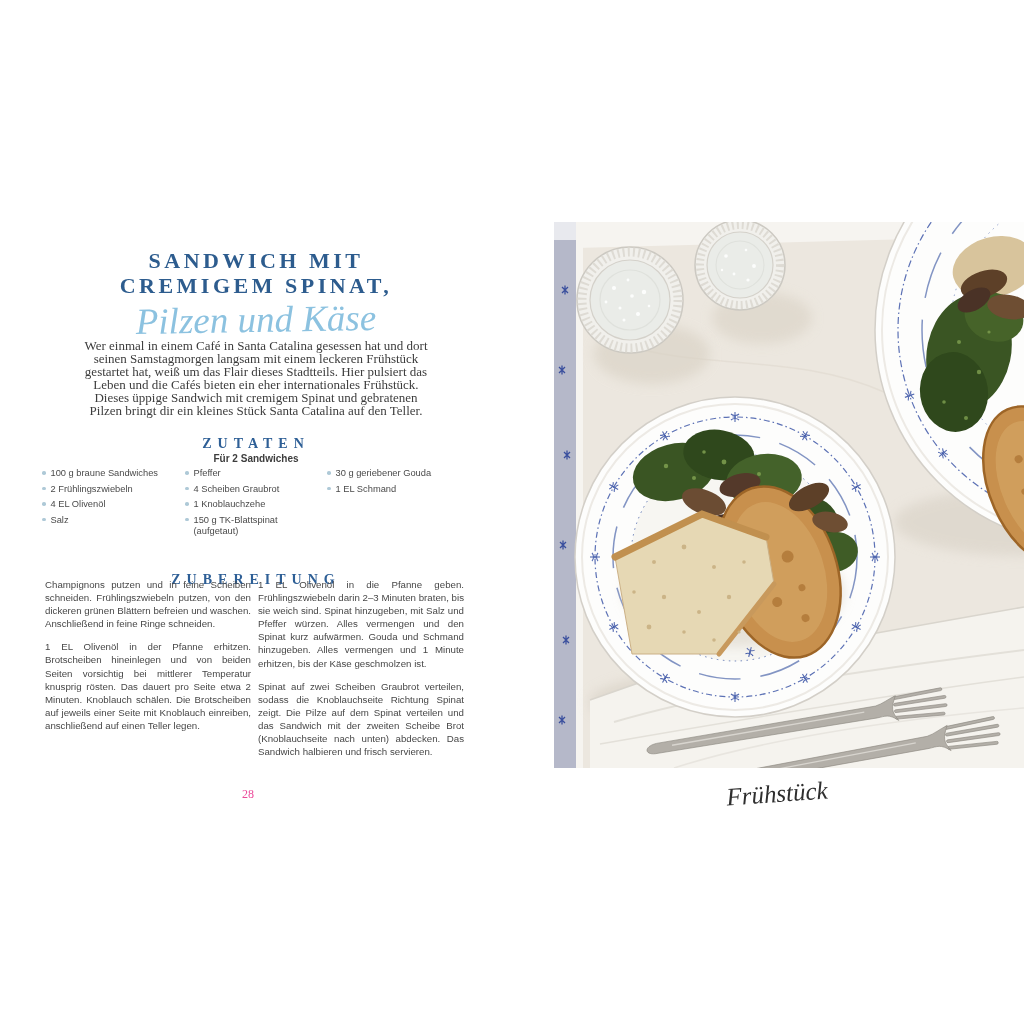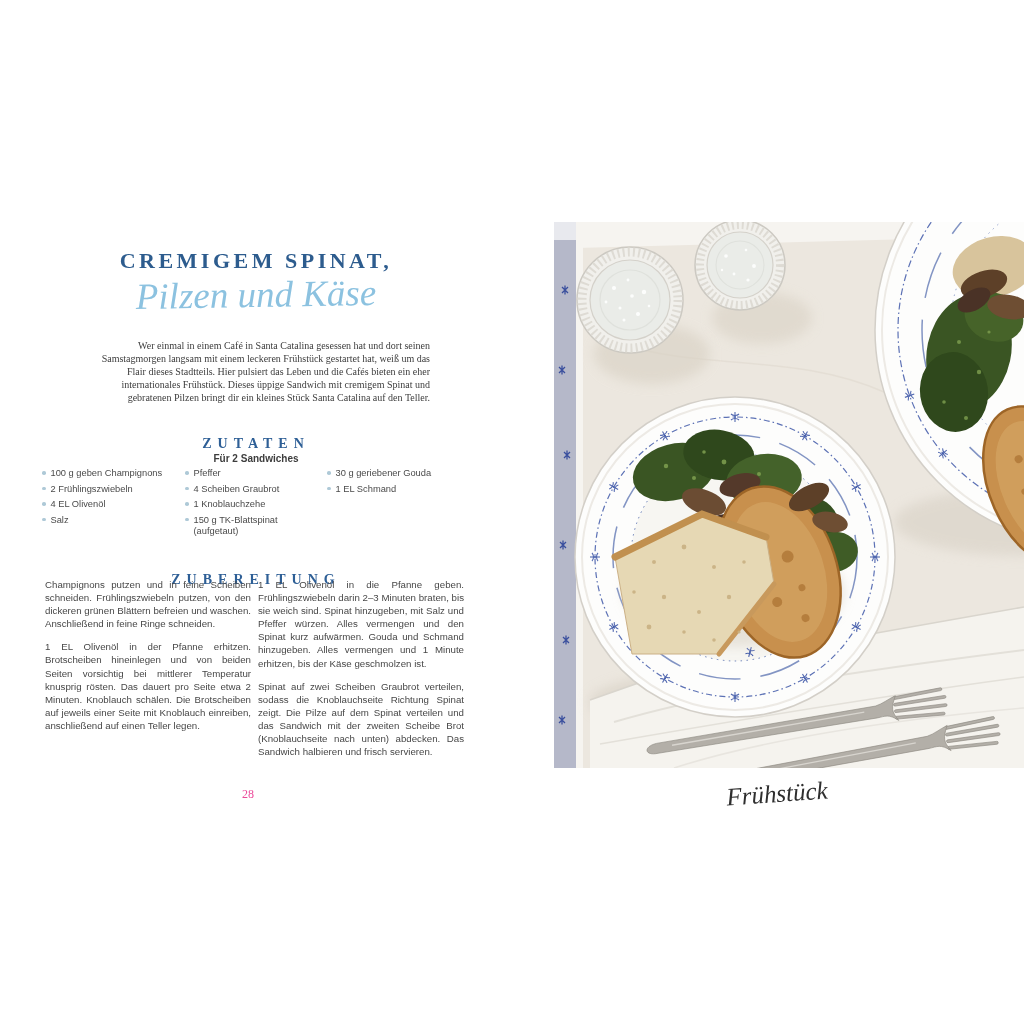--- a/index.html
+++ b/index.html
@@ -4,22 +4,22 @@
 <style>
   html,body{margin:0;padding:0;background:#ffffff;}
   #canvas{position:relative;width:1024px;height:1024px;background:#ffffff;overflow:hidden;
           font-family:"Liberation Sans",sans-serif;}
   
   .title-block{position:absolute;left:60px;top:248px;width:392px;text-align:center;}
   .title-line{font-family:"Liberation Serif",serif;font-weight:700;color:#2d5c8e;
               font-size:22px;letter-spacing:3.5px;line-height:25px;}
   .title-script{font-family:"Liberation Serif",serif;font-style:italic;color:#8cc2e0;
                 font-size:37px;line-height:40px;margin-top:2px;transform:rotate(-1deg);}
-  .intro{position:absolute;left:82px;top:340px;width:348px;text-align:right;
-         font-family:"Liberation Serif",serif;font-size:10px;line-height:12.9px;color:#3c3c3c;}
+  .intro{position:absolute;left:82px;top:340px;width:348px;text-align:center;
+         font-family:"Liberation Serif",serif;font-size:13px;line-height:12.9px;color:#3c3c3c;}
   .section-head{font-family:"Liberation Serif",serif;font-weight:700;color:#2e5f96;
                 font-size:14px;letter-spacing:6px;text-align:center;}
   .zutaten-head{position:absolute;left:60px;top:436px;width:392px;}
   .serving{position:absolute;left:60px;top:453px;width:392px;text-align:center;
            font-size:10px;font-weight:700;color:#3d3d3d;}
   .ing-col{position:absolute;top:468px;width:140px;}
   .ing-col.c1{left:42px;} .ing-col.c2{left:185px;} .ing-col.c3{left:327px;}
   .ing-item{display:flex;align-items:flex-start;font-size:9.3px;line-height:11px;
             color:#4a4a4a;margin-bottom:4.5px;}
   .bullet{flex:0 0 auto;width:3.5px;height:3.5px;border-radius:50%;background:#aec9d7;
@@ -37,33 +37,34 @@
            font-family:"Liberation Serif",serif;font-style:italic;font-size:25px;
            color:#2e2e2e;transform:rotate(-4deg);}
 </style>
 </head>
 <body>
 
 <div id="canvas">
 
   <div>
     <div class="title-block">
+      <div class="title-line">SANDWICH MIT</div>
       <div class="title-line">CREMIGEM SPINAT,</div>
       <div class="title-script">Pilzen und Käse</div>
     </div>
 
     <div class="intro">Wer einmal in einem Café in Santa Catalina gesessen hat und dort seinen Samstagmorgen langsam mit einem leckeren Frühstück gestartet hat, weiß um das Flair dieses Stadtteils. Hier pulsiert das Leben und die Cafés bieten ein eher internationales Frühstück. Dieses üppige Sandwich mit cremigem Spinat und gebratenen Pilzen bringt dir ein kleines Stück Santa Catalina auf den Teller.</div>
 
     <div class="section-head zutaten-head">ZUTATEN</div>
     <div class="serving">Für 2 Sandwiches</div>
 
     <div class="ing-col c1">
       <div class="ing-item">
           <span class="bullet"></span>
-          <span>100 g geben Champignons</span>
+          <span>100 g braune Sandwiches</span>
         </div>
       <div class="ing-item">
           <span class="bullet"></span>
           <span>2 Frühlingszwiebeln</span>
         </div>
       <div class="ing-item">
           <span class="bullet"></span>
           <span>4 EL Olivenöl</span>
         </div>
       <div class="ing-item">

